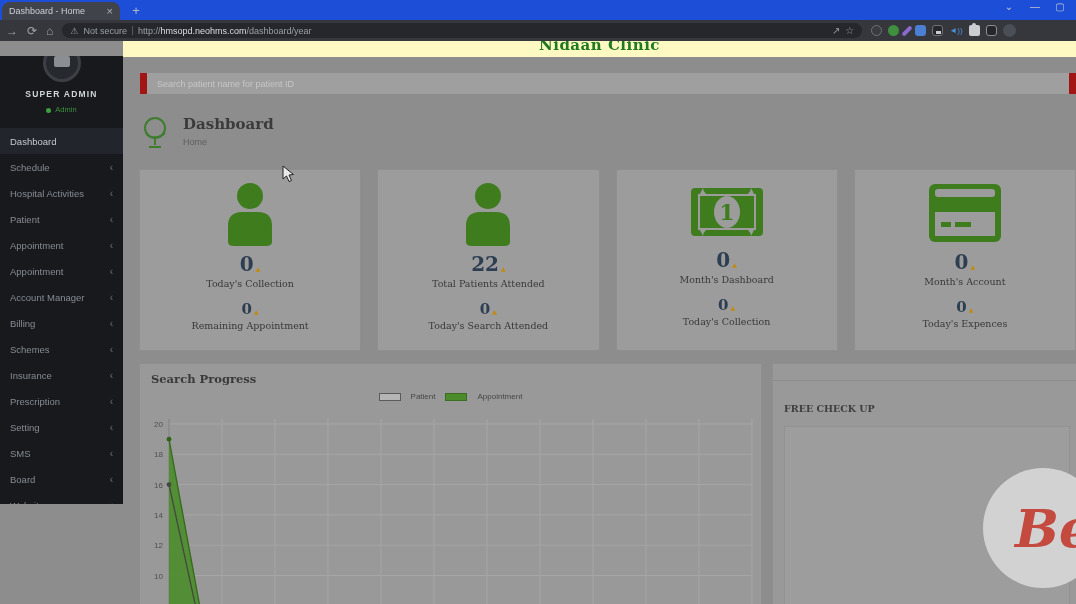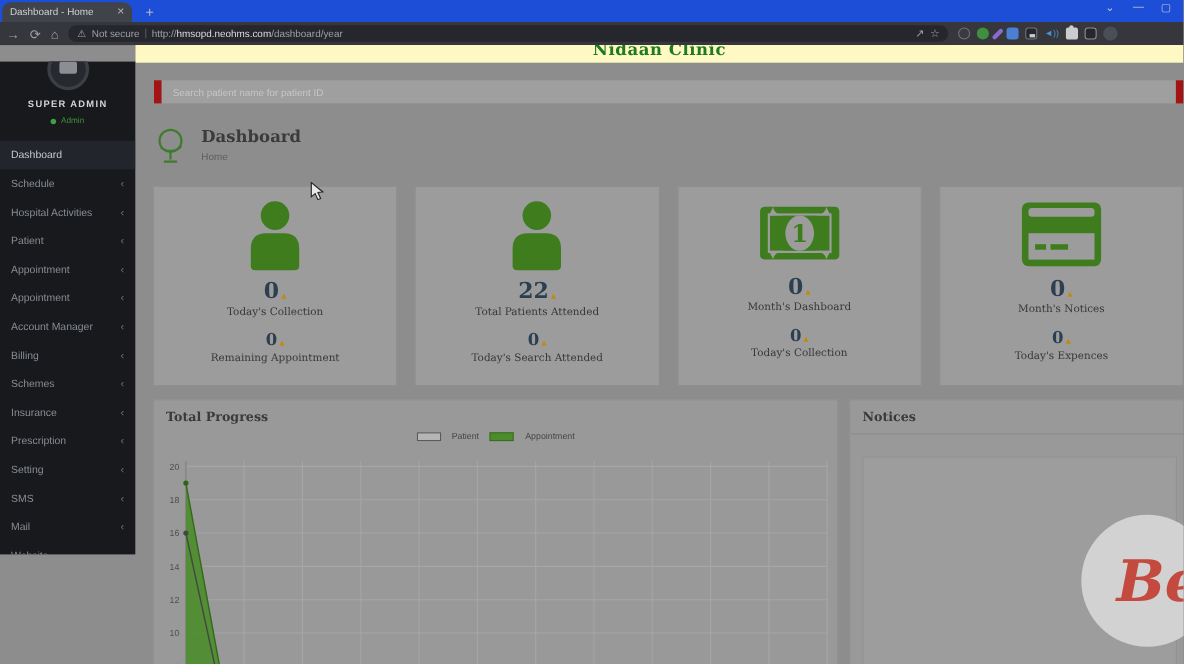--- a/index.html
+++ b/index.html
@@ -201,21 +201,21 @@
       </div>
     <div class="menu-item">
         <span>Setting</span>
         <span class="chev">‹</span>
       </div>
     <div class="menu-item">
         <span>SMS</span>
         <span class="chev">‹</span>
       </div>
     <div class="menu-item">
-        <span>Mail</span>
+        <span>Board</span>
         <span class="chev">‹</span>
       </div>
     <div class="menu-item">
         <span>Website</span>
         <span class="chev">‹</span>
       </div>
   </div>
 </div>
 
 <div class="main">
@@ -282,29 +282,29 @@
 
     <div class="card">
       <svg width="76" height="62" viewBox="0 0 76 62">
         <rect x="2" y="2" width="72" height="58" rx="6" fill="#3e7c1e"></rect>
         <rect x="8" y="7" width="60" height="8" rx="3" fill="#9c9c9c"></rect>
         <rect x="8" y="30" width="60" height="24" fill="#9c9c9c"></rect>
         <rect x="14" y="40" width="10" height="5" fill="#3e7c1e"></rect>
         <rect x="28" y="40" width="16" height="5" fill="#3e7c1e"></rect>
       </svg>
       <div class="valrow"><span class="v1">0</span><span class="caret">▲</span></div>
-      <div class="stat-label">Month's Notices</div>
+      <div class="stat-label">Month's Account</div>
       <div class="valrow second"><span class="v2">0</span><span class="caret">▲</span></div>
       <div class="stat-label">Today's Expences</div>
     </div>
   </div>
 
   <div class="panel panel-progress">
     <div class="panel-pad">
-      <div class="panel-title">Total Progress</div>
+      <div class="panel-title">Search Progress</div>
       <div class="legend">
         <span class="sw sw-patient"></span>
         <span class="legend-label">Patient</span>
         <span class="sw sw-appointment"></span>
         <span class="legend-label">Appointment</span>
       </div>
     </div>
     <svg id="chart-svg" width="621" height="330">
         <line x1="29" y1="8" x2="612" y2="8" stroke="#a6a6a6" stroke-width="1"></line>
         <text x="23" y="11" text-anchor="end" fill="#4f4f4f" font-size="8" font-family="Liberation Sans, sans-serif">20</text>
@@ -344,24 +344,24 @@
         <polygon points="29,23.15 82,311 135,311 188,311 241,311 294,311 347,311 400,311 453,311 506,311 559,311 612,311 612,311 29,311" fill="#4d8c2d" fill-opacity="0.92"></polygon>
         <polyline points="29,68.6 82,311 135,311 188,311 241,311 294,311 347,311 400,311 453,311 506,311 559,311 612,311" fill="none" stroke="#42493f" stroke-width="1.3"></polyline>
         <circle cx="29" cy="68.6" r="2.4" fill="#42493f"></circle>
         <polyline points="29,23.15 82,311 135,311 188,311 241,311 294,311 347,311 400,311 453,311 506,311 559,311 612,311" fill="none" stroke="#35691c" stroke-width="1.3"></polyline>
         <circle cx="29" cy="23.15" r="2.4" fill="#2f641a"></circle>
       </svg>
   </div>
 
   <div class="panel panel-notices">
     <div class="panel-pad">
-      <div class="panel-title">Notices</div>
     </div>
     <div class="notices-divider"></div>
     <div class="panel-pad">
+      <div class="notice-title">FREE CHECK UP</div>
       <div class="notice-card"></div>
     </div>
   </div>
 </div>
 
 <div class="be-badge">
   <span class="be-text">Be</span>
 </div>
 
 <svg class="cursor" width="14" height="18" viewBox="0 0 14 18">

